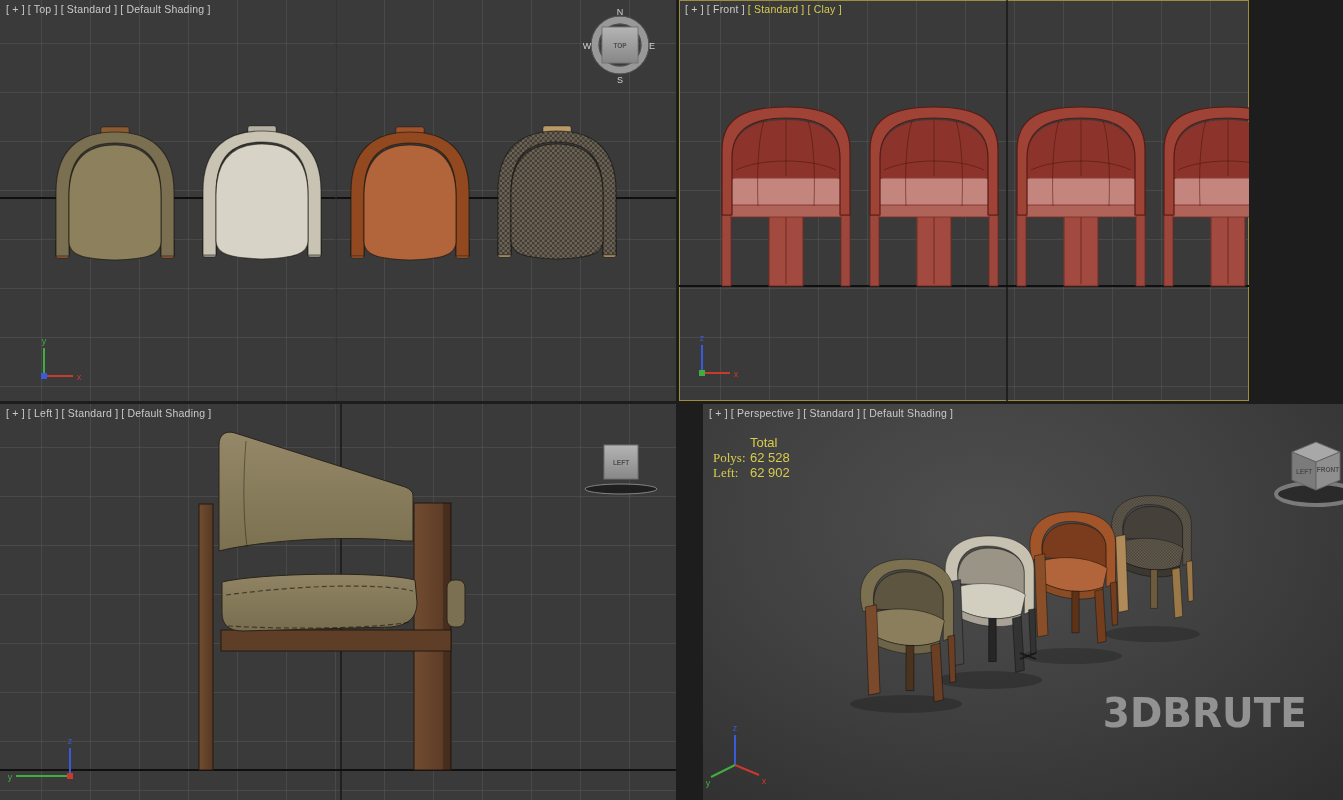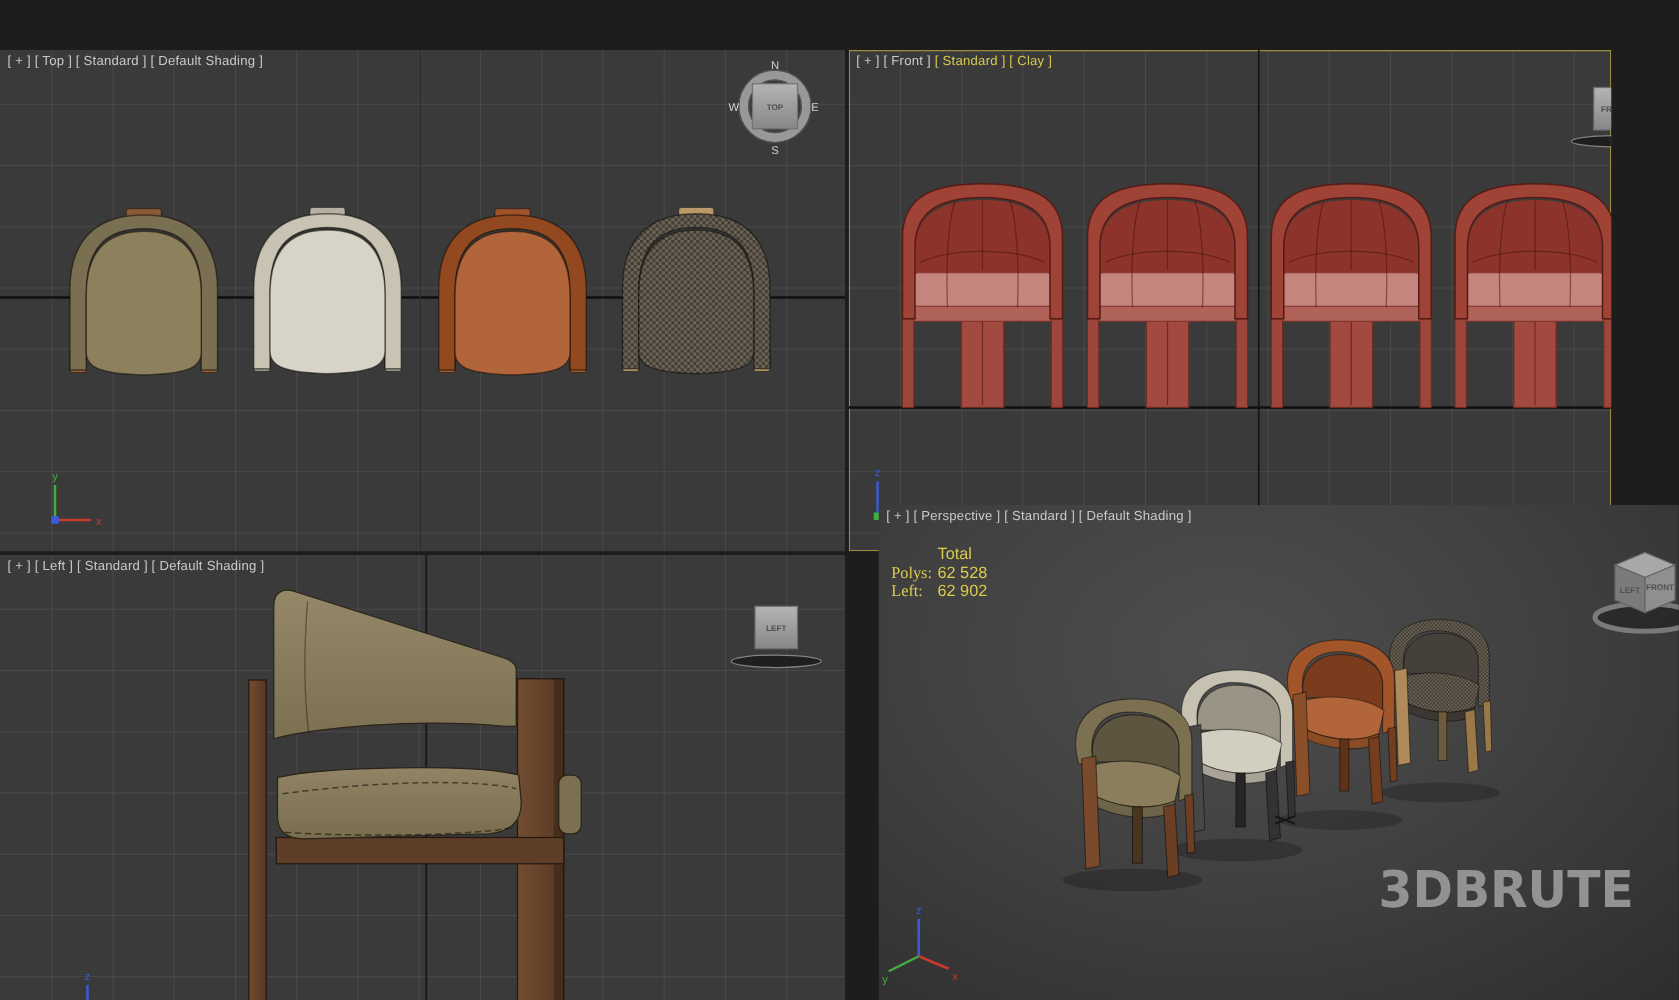--- a/index.html
+++ b/index.html
@@ -4,32 +4,31 @@
 <style>
   html,body{margin:0;padding:0;}
   body{
     width:1343px;height:800px;position:relative;overflow:hidden;
     background:#1d1d1d;
     font-family:"Liberation Sans", sans-serif;
     -webkit-font-smoothing:antialiased;
   }
   .viewport{position:absolute;overflow:hidden;}
   .vp-top   {left:0;   top:0;   width:676px;height:401px;}
-  .vp-front {left:679px;top:0;   width:570px;height:401px;box-shadow:inset 0 0 0 1px #9c8d3f;padding-left:40px;}
+  .vp-front {left:679px;top:0;   width:570px;height:401px;box-shadow:inset 0 0 0 1px #9c8d3f;}
   .vp-left  {left:0;   top:404px;width:676px;height:396px;}
   .vp-persp {left:679px;top:404px;width:664px;height:396px;
     background:radial-gradient(ellipse at 42% 30%, #4e4e4e 0%, #414141 45%, #343434 80%, #2c2c2c 100%);margin-left:24px;}
   .grid-bg{
     background-color:#3a3a3a;
     background-image:
       linear-gradient(to right, rgba(86,86,86,.55) 1px, transparent 1px),
       linear-gradient(to bottom, rgba(86,86,86,.55) 1px, transparent 1px);
     background-size:49px 49px;
     background-position:-8px -6px;
-    margin-top:40px;
   }
   svg.scene{position:absolute;left:0;top:0;}
   .vp-label{
     position:absolute;left:6px;top:3px;z-index:5;
     font-size:10.5px;color:#c9c9c9;letter-spacing:.2px;cursor:default;white-space:nowrap;
   }
   .vp-label .seg{margin-right:3px;}
   .vp-label .seg.active{color:#d8ca50;}
   .stats{
     position:absolute;left:10px;top:31px;z-index:5;

